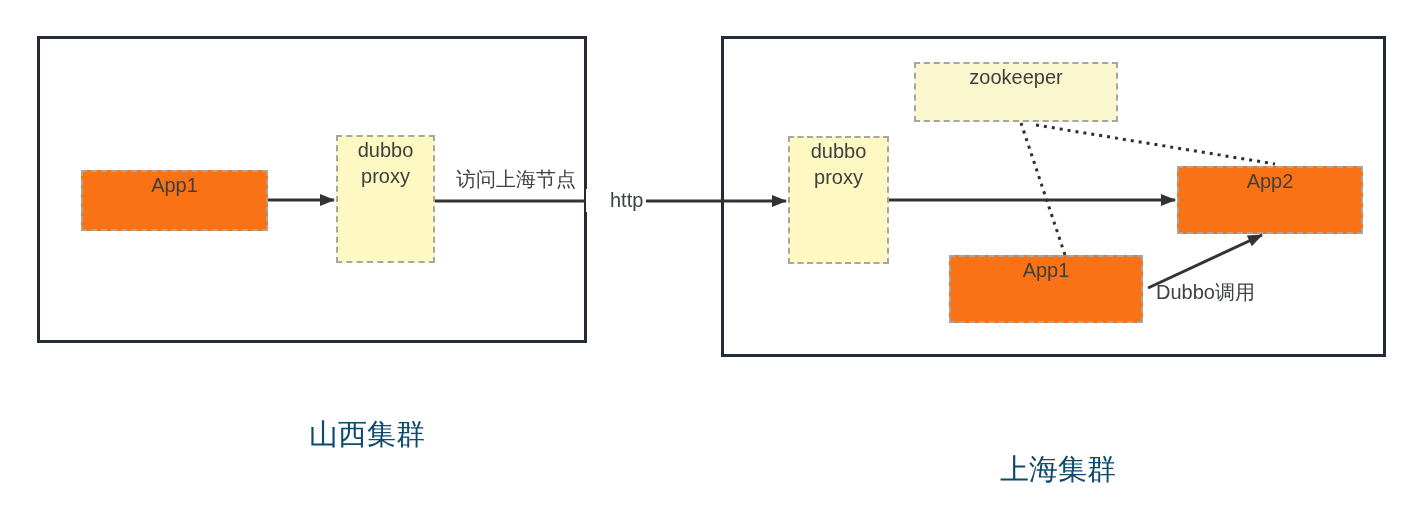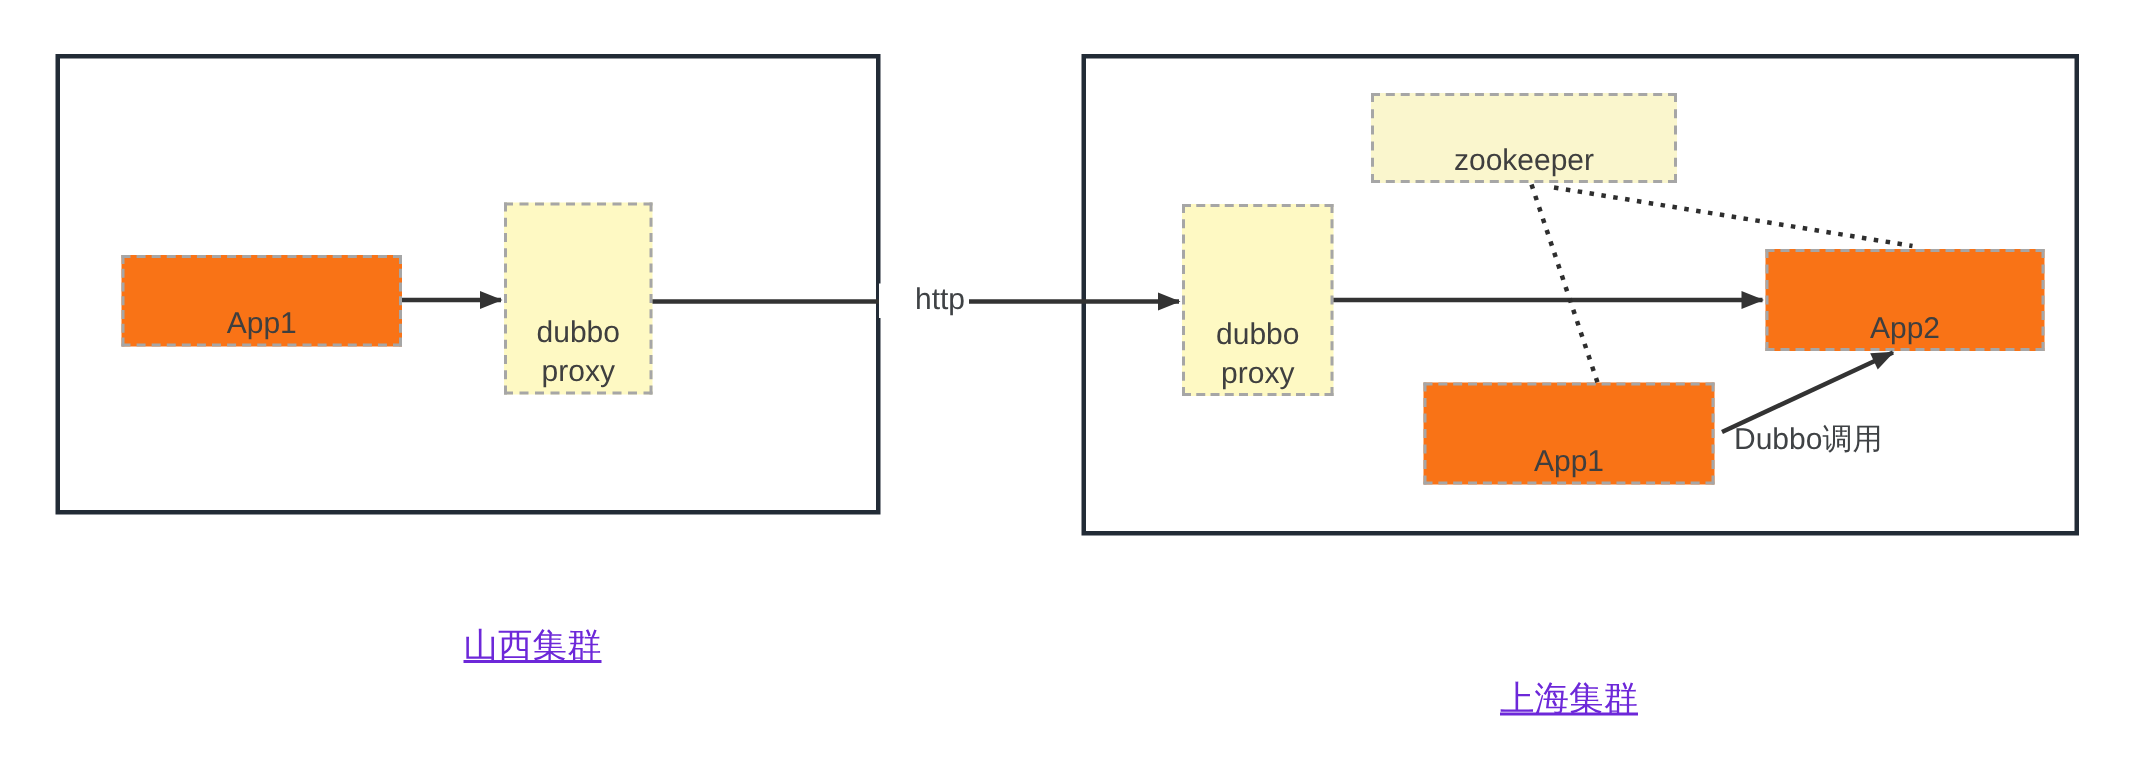--- a/index.html
+++ b/index.html
@@ -20,21 +20,21 @@
     border: 3px solid #222b36;
     background: #ffffff;
     z-index: 0;
     box-sizing: border-box;
   }
   .node {
     position: absolute;
     border: 2px dashed #a6a6a6;
     box-sizing: border-box;
     display: flex;
-    align-items: flex-end;
+    align-items: flex-start;
     justify-content: center;
     text-align: center;
     font-size: 20px;
     line-height: 1.3;
     color: #3f3f3f;
     z-index: 1;
   }
   .node.green { background: #f97316; }
   .node.cyan  { background: #fef9c3; }
   .node.cream { background: #faf6cd; }
@@ -52,25 +52,24 @@
     color: #3f4245;
     white-space: nowrap;
     z-index: 3;
   }
   .edge-label.boxed {
     background: #ffffff;
     padding: 0 3px;
   }
   .cluster-label {
     position: absolute;
-    font-size: 23px;
-    color: #6d28d9;
+    font-size: 29px;
+    color: #0c4a6e;
     white-space: nowrap;
     z-index: 3;
-    text-decoration: underline;
   }
 </style>
 </head>
 <body>
 
 <div class="canvas">
 
   <div class="cluster" style="left:37px; top:36px; width:550px; height:307px;"></div>
   <div class="cluster" style="left:721px; top:36px; width:665px; height:321px;"></div>
 
@@ -111,20 +110,21 @@
 
     <line x1="889" y1="200" x2="1175" y2="200" stroke="#333333" stroke-width="3" marker-end="url(#arrowhead)"></line>
 
     <line x1="1148" y1="288" x2="1262" y2="235" stroke="#333333" stroke-width="3" marker-end="url(#arrowhead)"></line>
 
     <line x1="1021" y1="123" x2="1065" y2="255" stroke="#2e2e2e" stroke-width="3" stroke-dasharray="3 5" stroke-linecap="butt"></line>
 
     <line x1="1036" y1="125" x2="1275" y2="164" stroke="#2e2e2e" stroke-width="3" stroke-dasharray="3 5" stroke-linecap="butt"></line>
   </svg>
 
+  <div class="edge-label" style="left:456px; top:166px;">访问上海节点</div>
 
   <div class="edge-label boxed" style="left:586px; top:189px;padding-left:24px;">http</div>
 
   <div class="edge-label" style="left:1156px; top:251px;margin-top:28px;">Dubbo调用</div>
 
   <div class="cluster-label" style="left:309px; top:415px;">山西集群</div>
 
   <div class="cluster-label" style="left:1000px; top:436px;margin-top:14px;">上海集群</div>
 
 </div>

